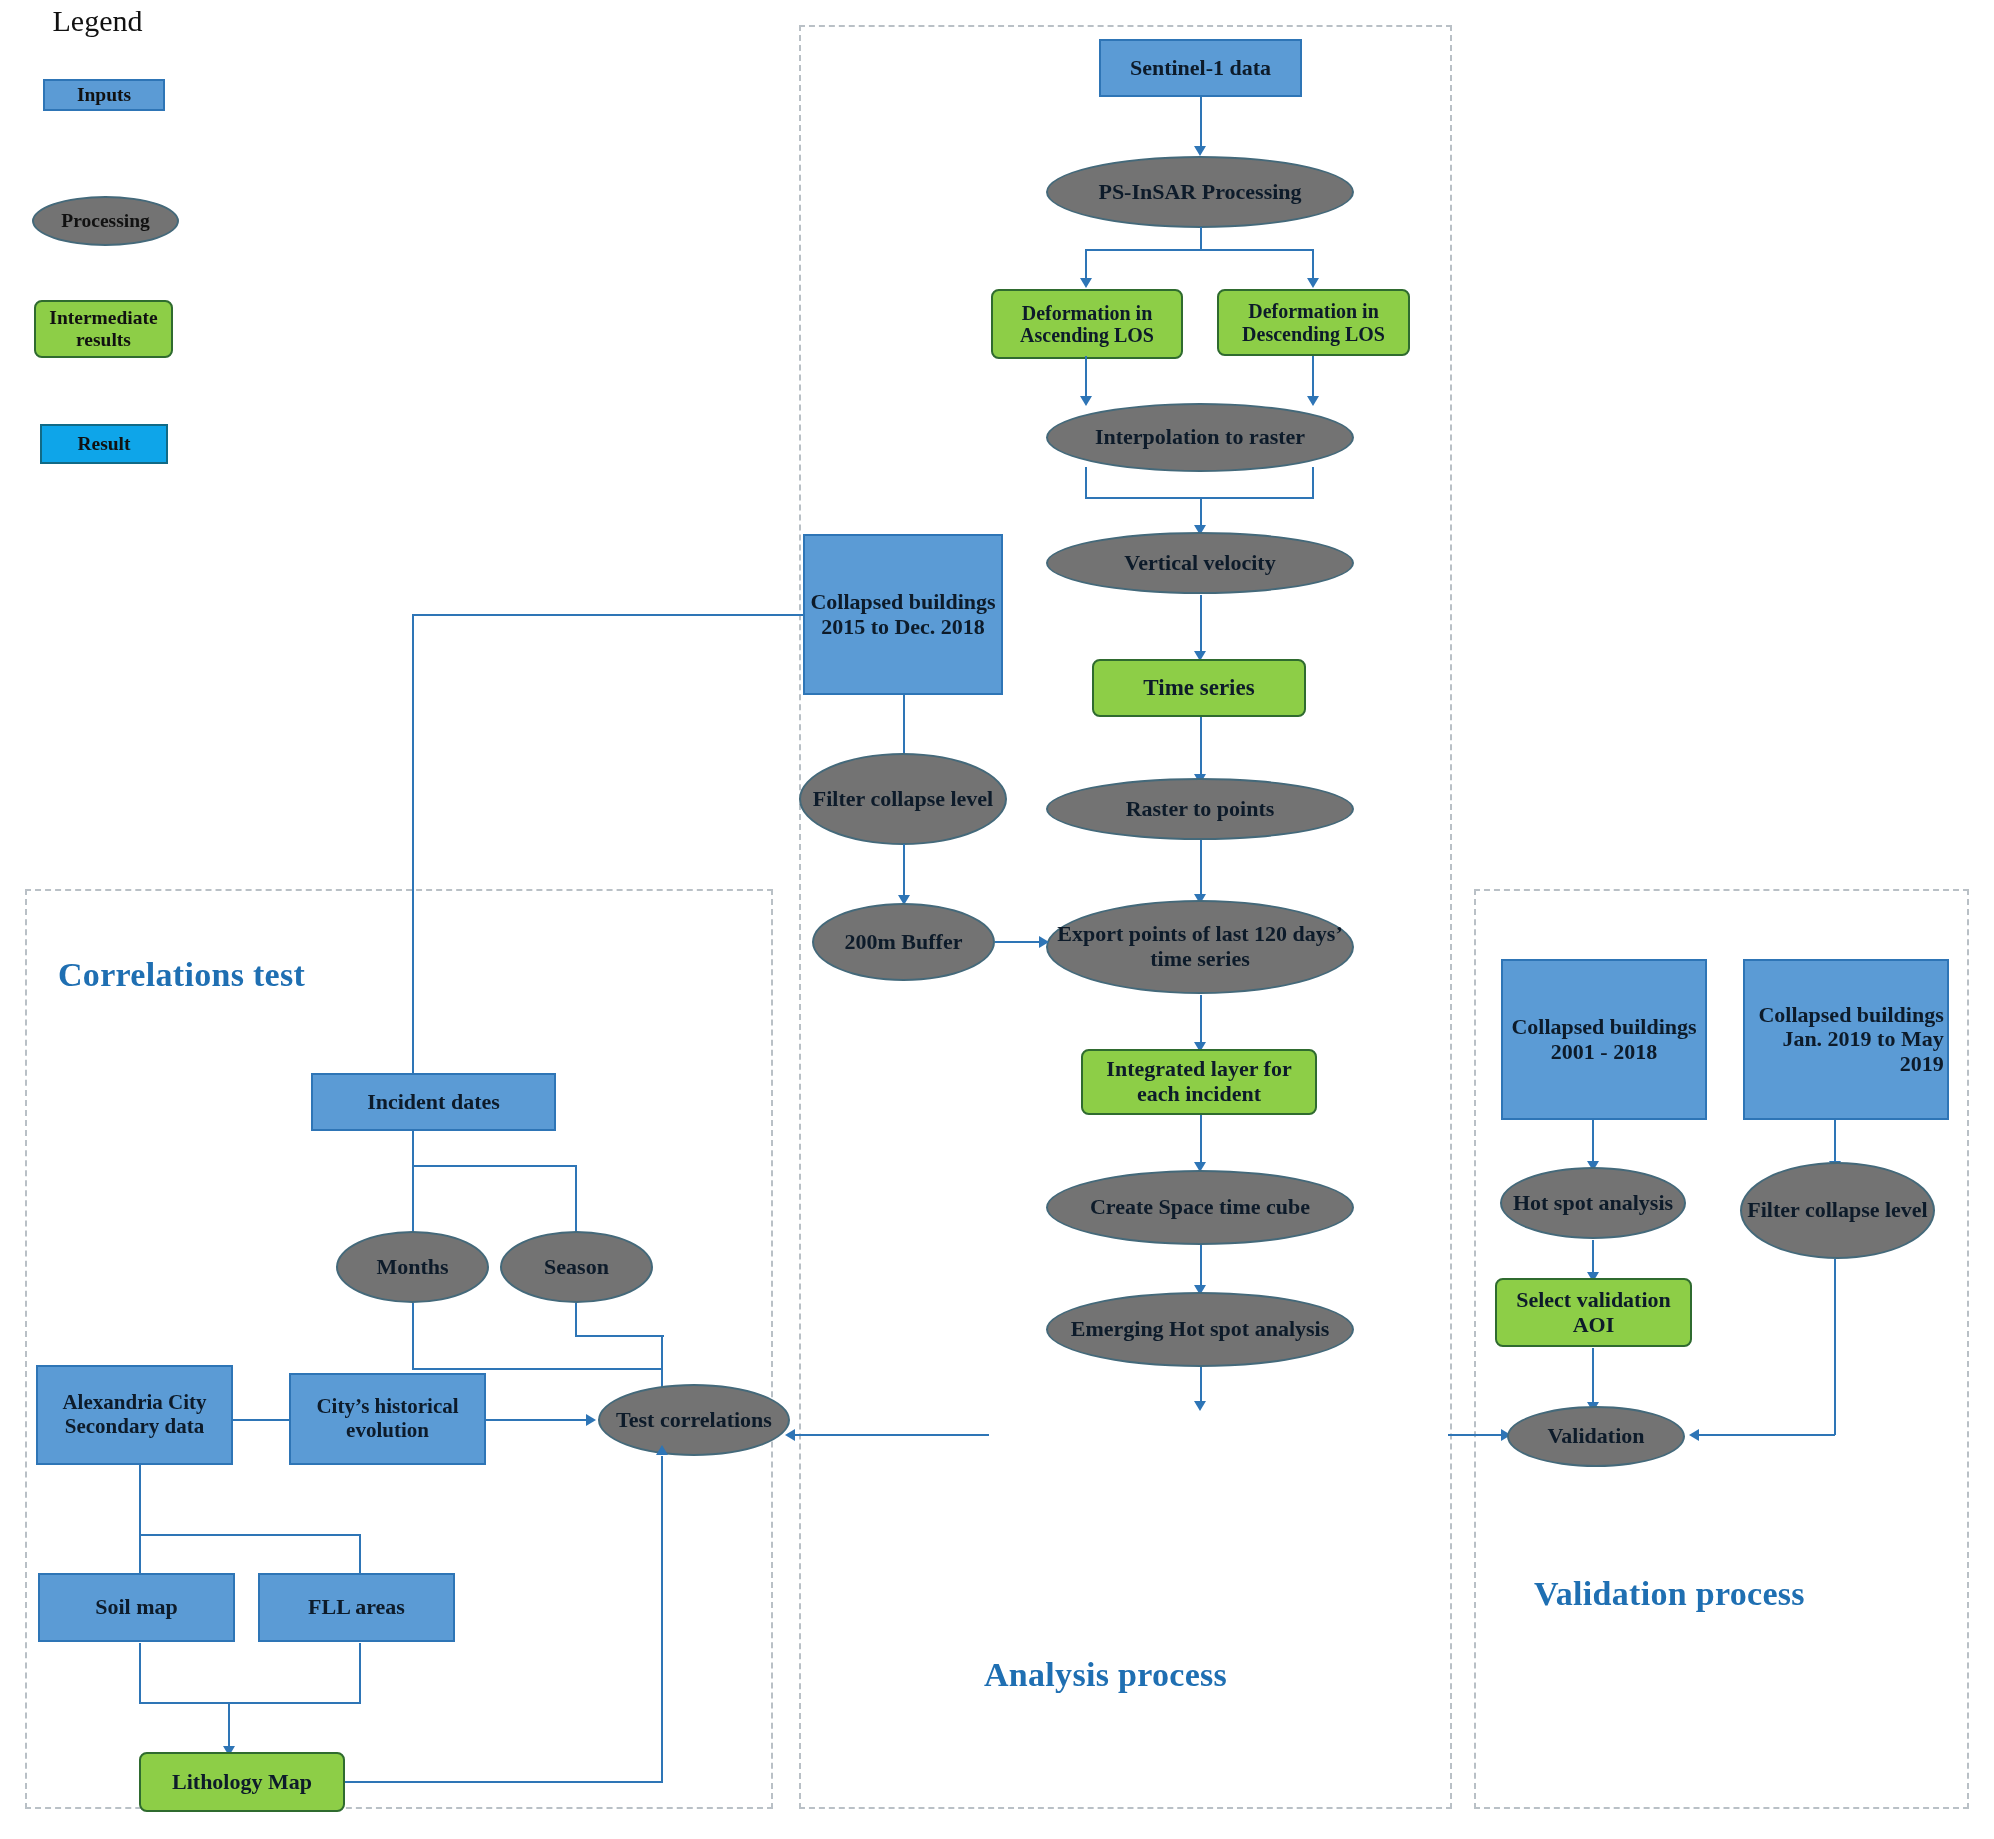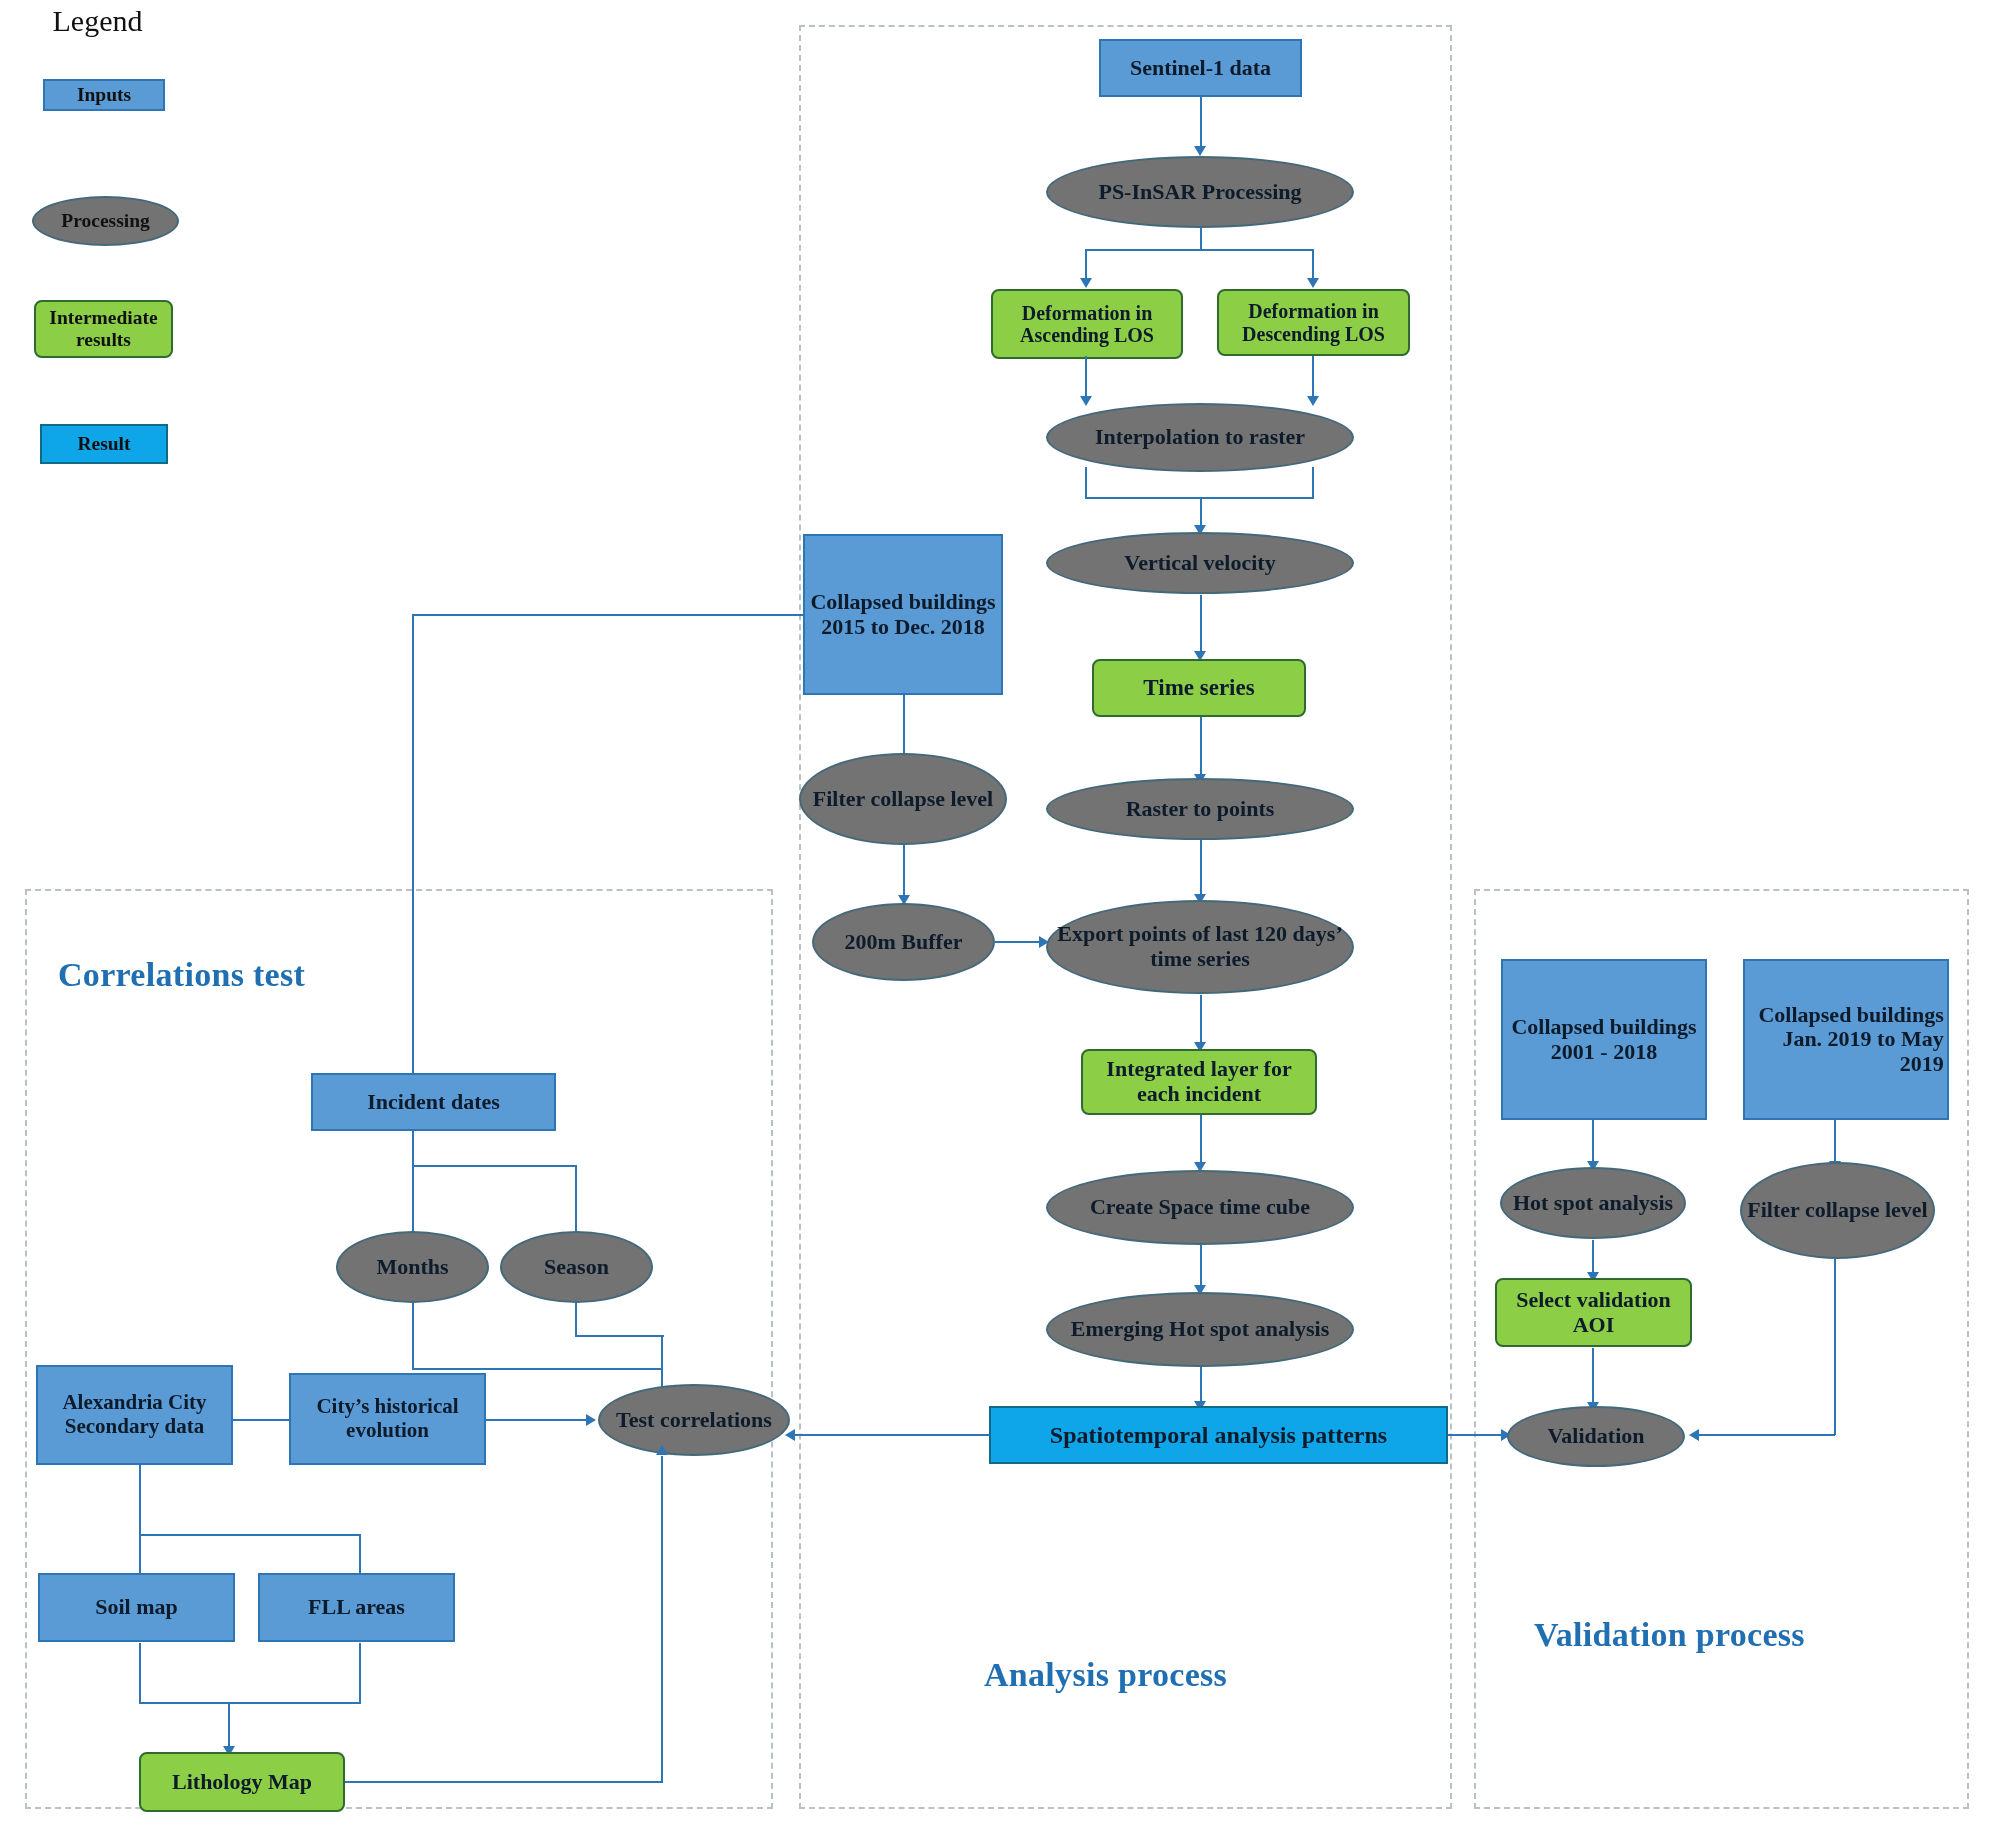--- a/index.html
+++ b/index.html
@@ -56,21 +56,21 @@
     <span>Result</span>
   </div>
 
   <div class="group" style="left:25px; top:889px; width:748px; height:920px;"></div>
   <div class="group-label" style="left:58px; top:956px;">Correlations test</div>
 
   <div class="group" style="left:799px; top:25px; width:653px; height:1784px;"></div>
   <div class="group-label" style="left:984px; top:1656px;">Analysis process</div>
 
   <div class="group" style="left:1474px; top:889px; width:495px; height:920px;"></div>
-  <div class="group-label" style="left:1534px; top:1616px;">Validation process</div>
+  <div class="group-label" style="left:1534px; top:1575px;">Validation process</div>
 
   <div class="node rect" style="left:1099px; top:39px; width:203px; height:58px; font-size:22px;">
     <span>Sentinel-1 data</span>
   </div>
   <div class="ln lnv" style="left:1200px; top:97px; height:52px;"></div>
   <div class="arw arw-d" style="left:1194px; top:146px;"></div>
 
   <div class="node proc" style="left:1046px; top:156px; width:308px; height:72px; font-size:22px;">
     <span>PS-InSAR Processing</span>
   </div>
@@ -138,23 +138,20 @@
   </div>
   <div class="ln lnv" style="left:1200px; top:1245px; height:44px;"></div>
   <div class="arw arw-d" style="left:1194px; top:1285px;"></div>
 
   <div class="node proc" style="left:1046px; top:1292px; width:308px; height:75px; font-size:22px;">
     <span>Emerging Hot spot analysis</span>
   </div>
   <div class="ln lnv" style="left:1200px; top:1367px; height:37px;"></div>
   <div class="arw arw-d" style="left:1194px; top:1401px;"></div>
 
-  <div class="node result" style="left:989px; top:1406px; width:459px; height:58px; font-size:24px;">
-    <span>Spatiotemporal analysis patterns</span>
-  </div>
 
   <div class="node rect" style="left:803px; top:534px; width:200px; height:161px; font-size:22px;">
     <span>Collapsed buildings 2015 to Dec. 2018</span>
   </div>
   <div class="ln lnv" style="left:903px; top:695px; height:61px;"></div>
 
   <div class="node proc" style="left:799px; top:753px; width:208px; height:92px; font-size:22px;">
     <span>Filter collapse level</span>
   </div>
   <div class="ln lnv" style="left:903px; top:844px; height:56px;"></div>

